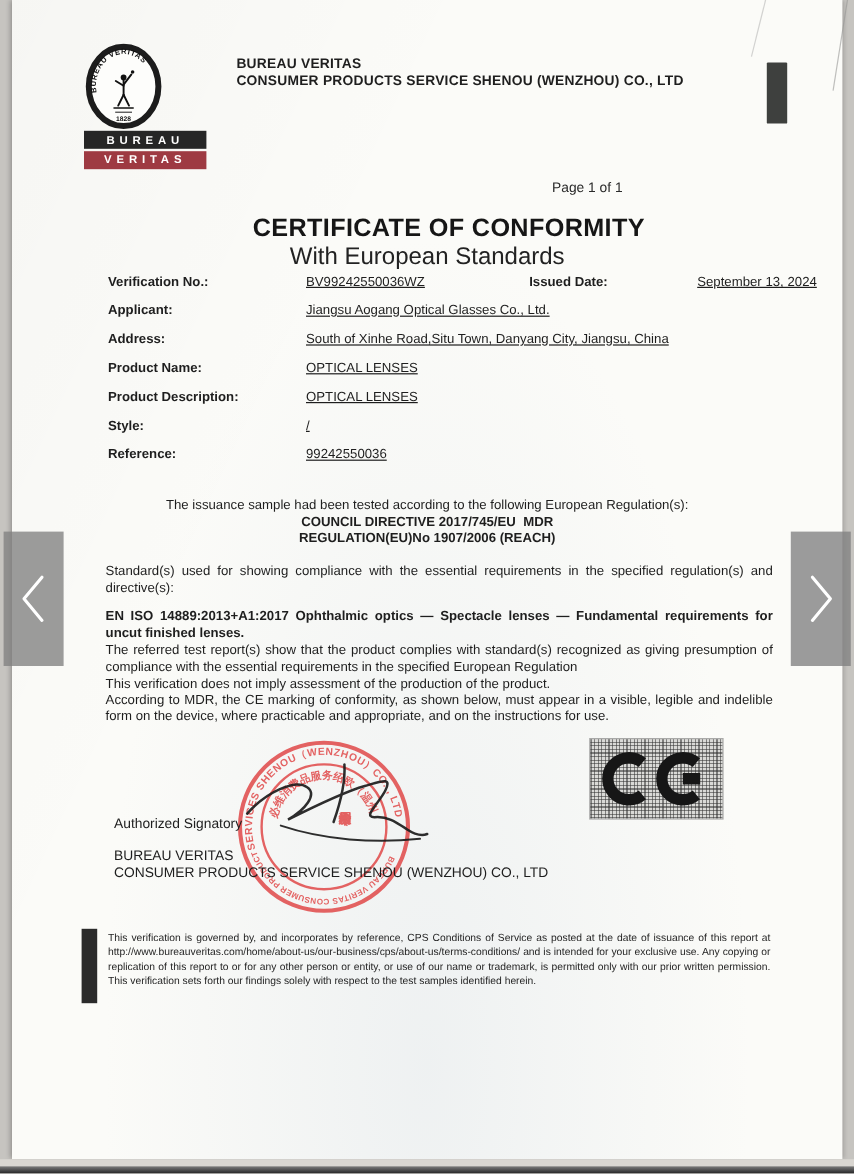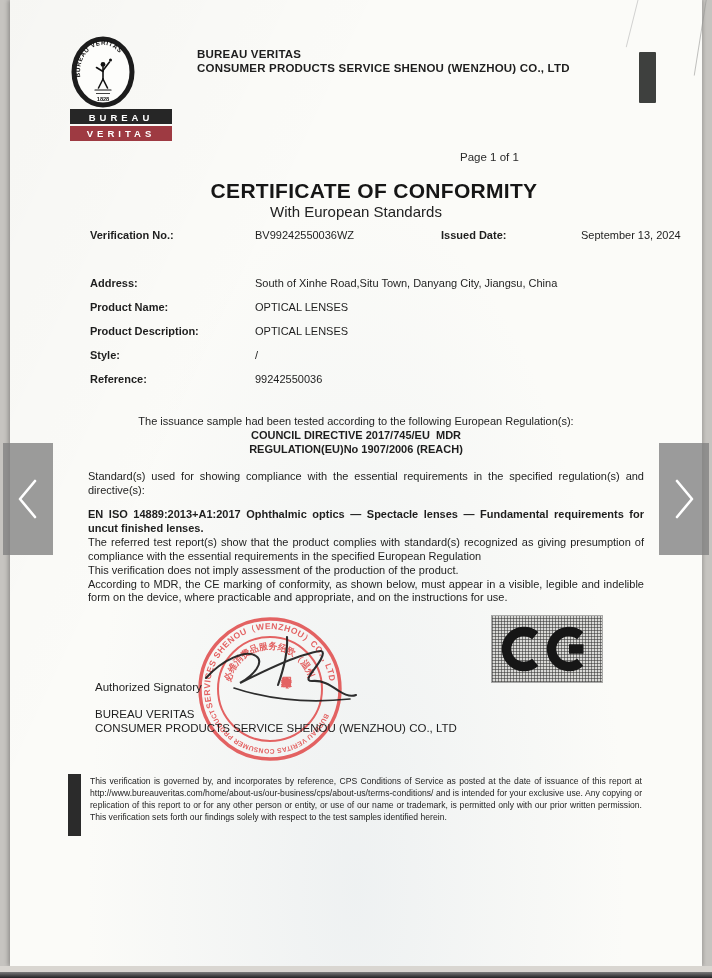--- a/index.html
+++ b/index.html
@@ -28,27 +28,27 @@
   .hdr-company{font-size:11.5px;font-weight:bold;line-height:14px;letter-spacing:.2px;}
   .artifact{background:#3e403e;border-radius:1px;}
   .page-ind{font-size:11.5px;text-align:left;color:#2a2a2a;}
 
   
   .bar{width:102px;height:15px;color:#fff;font-size:9.5px;font-weight:bold;
        display:flex;align-items:center;justify-content:center;letter-spacing:4px;padding-top:1px;box-sizing:border-box;}
 
   
   .title{width:692px;text-align:center;font-size:21px;font-weight:bold;letter-spacing:.3px;color:#161616;padding-left:18px;}
-  .subtitle{width:692px;text-align:center;font-size:15px;color:#222;}
+  .subtitle{width:692px;text-align:center;font-size:20px;color:#222;}
 
   
   .frow{position:absolute;left:80px;width:600px;height:24px;font-size:11px;display:grid;
         grid-template-columns:137px 158px 112px auto;gap:28px;}
   .frow .lbl{font-weight:bold;}
-  .frow .val{font-weight:normal;}
+  .frow .val{font-weight:normal;text-decoration:underline;}
 
   .centerline{width:692px;text-align:center;font-size:11px;line-height:14.2px;}
   .bold{font-weight:bold;}
   .prewrap{white-space:pre-wrap;}
 
   .para{font-size:11px;line-height:13.9px;text-align:justify;margin:0;}
   .block{position:absolute;left:78px;width:556px;}
 
   .sig-label{font-size:11.5px;}
   .company-sm{font-size:11.5px;line-height:14px;}
@@ -124,20 +124,24 @@
     <div class="abs page-ind" style="left:450px;top:151px;width:228px;">Page 1 of 1</div>
 
     <div class="abs title" style="top:179px;">CERTIFICATE OF CONFORMITY</div>
     <div class="abs subtitle" style="top:203px;">With European Standards</div>
 
     <div class="frow" style="top:229px;">
       <span class="lbl">Verification No.:</span>
       <span class="val">BV99242550036WZ</span>
       <span class="lbl">Issued Date:</span>
       <span class="val">September 13, 2024</span>
+    </div>
+    <div class="frow" style="top:253px;">
+      <span class="lbl">Applicant:</span>
+      <span class="val" style="grid-column:2 / span 3;">Jiangsu Aogang Optical Glasses Co., Ltd.</span>
     </div>
     <div class="frow" style="top:277px;">
       <span class="lbl">Address:</span>
       <span class="val" style="grid-column:2 / span 3;">South of Xinhe Road,Situ Town, Danyang City, Jiangsu, China</span>
     </div>
     <div class="frow" style="top:301px;">
       <span class="lbl">Product Name:</span>
       <span class="val" style="grid-column:2 / span 3;">OPTICAL LENSES</span>
     </div>
     <div class="frow" style="top:325px;">

